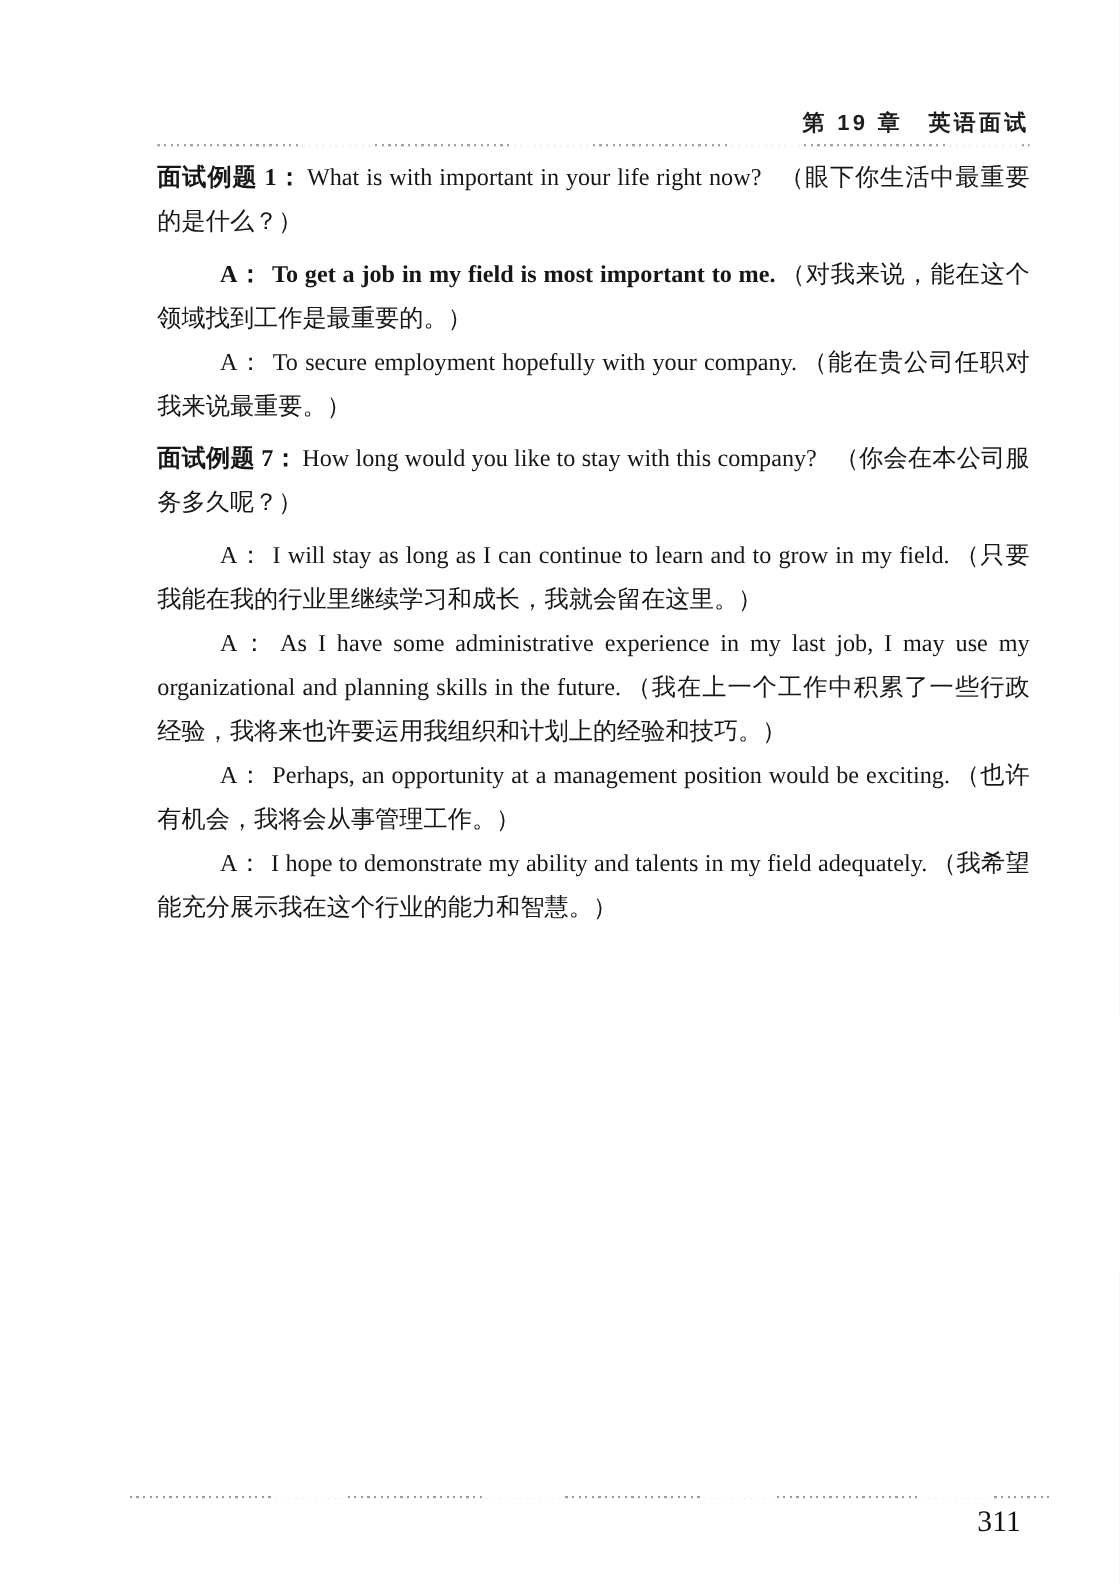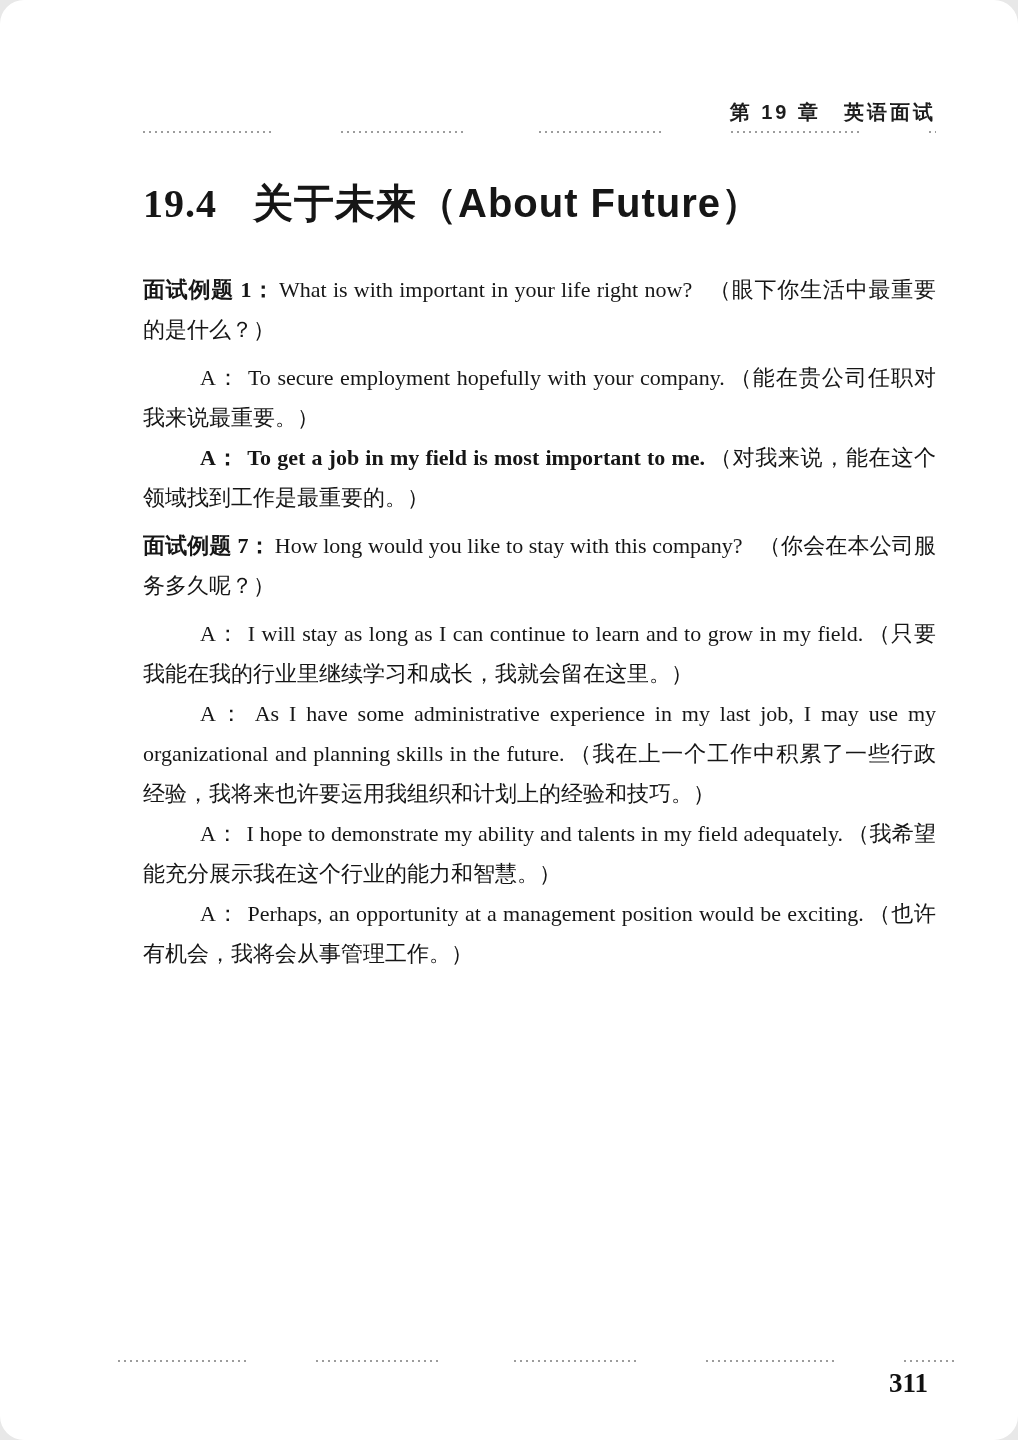--- a/index.html
+++ b/index.html
@@ -9,21 +9,20 @@
   }
   .page {
     position: relative;
     width: 1018px;
     height: 1440px;
     background: #ffffff;
     color: #161616;
     font-family: "Liberation Serif", "DejaVu Serif", serif;
     overflow: hidden;
     margin: 0 auto;
-    border-radius: 24px;
   }
   .content {
     padding: 100px 82px 0 143px;
   }
   
   .running-head {
     text-align: right;
     font-family: "Liberation Sans", "DejaVu Sans", sans-serif;
     font-weight: bold;
     font-size: 20px;
@@ -95,65 +94,62 @@
   .note {
     text-indent: 45px;
     margin-top: 0;
   }
   
   .page-number {
     position: absolute;
     top: 1368px;
     right: 90px;
     font-size: 27px;
-    font-weight: 700;
+    font-weight: 400;
     font-family: "Liberation Serif", serif;
     color: #111;
   }
 </style>
 </head>
 <body>
 
 <div class="page">
   <div class="content">
 
     <div class="running-head">
       <span>第 19 章　英语面试</span>
     </div>
     <div class="rule rule-top"></div>
 
-    <h1 class="title">
-      <span class="title-num">19.4</span><span class="title-text">关于未来（About Future）</span>
-    </h1>
 
     <p class="question">
       <span class="q-label">面试例题 1：</span><span class="q-en">What is with important in your life right now?</span><span class="q-cn">（眼下你生活中最重要的是什么？）</span>
     </p>
     <p class="answer">
-      <span class="a-prefix">A：</span><span class="a-en">To secure employment hopefully with your company.</span><span class="a-cn">（能在贵公司任职对我来说最重要。）</span>
+      <span class="a-prefix bold">A：</span><span class="a-en bold">To get a job in my field is most important to me.</span><span class="a-cn">（对我来说，能在这个领域找到工作是最重要的。）</span>
     </p>
     <p class="answer">
-      <span class="a-prefix bold">A：</span><span class="a-en bold">To get a job in my field is most important to me.</span><span class="a-cn">（对我来说，能在这个领域找到工作是最重要的。）</span>
+      <span class="a-prefix">A：</span><span class="a-en">To secure employment hopefully with your company.</span><span class="a-cn">（能在贵公司任职对我来说最重要。）</span>
     </p>
 
 
     <p class="question">
       <span class="q-label">面试例题 7：</span><span class="q-en">How long would you like to stay with this company?</span><span class="q-cn">（你会在本公司服务多久呢？）</span>
     </p>
     <p class="answer">
       <span class="a-prefix">A：</span><span class="a-en">I will stay as long as I can continue to learn and to grow in my field.</span><span class="a-cn">（只要我能在我的行业里继续学习和成长，我就会留在这里。）</span>
     </p>
 
     <p class="answer">
       <span class="a-prefix">A：</span><span class="a-en">As I have some administrative experience in my last job, I may use my organizational and planning skills in the future.</span><span class="a-cn">（我在上一个工作中积累了一些行政经验，我将来也许要运用我组织和计划上的经验和技巧。）</span>
     </p>
     <p class="answer">
-      <span class="a-prefix">A：</span><span class="a-en">I hope to demonstrate my ability and talents in my field adequately.</span><span class="a-cn">（我希望能充分展示我在这个行业的能力和智慧。）</span>
+      <span class="a-prefix">A：</span><span class="a-en">Perhaps, an opportunity at a management position would be exciting.</span><span class="a-cn">（也许有机会，我将会从事管理工作。）</span>
     </p>
     <p class="answer">
-      <span class="a-prefix">A：</span><span class="a-en">Perhaps, an opportunity at a management position would be exciting.</span><span class="a-cn">（也许有机会，我将会从事管理工作。）</span>
+      <span class="a-prefix">A：</span><span class="a-en">I hope to demonstrate my ability and talents in my field adequately.</span><span class="a-cn">（我希望能充分展示我在这个行业的能力和智慧。）</span>
     </p>
 
   </div>
 
   <div class="rule rule-bottom"></div>
   <div class="page-number">311</div>
 </div>
 
 </body></html>

